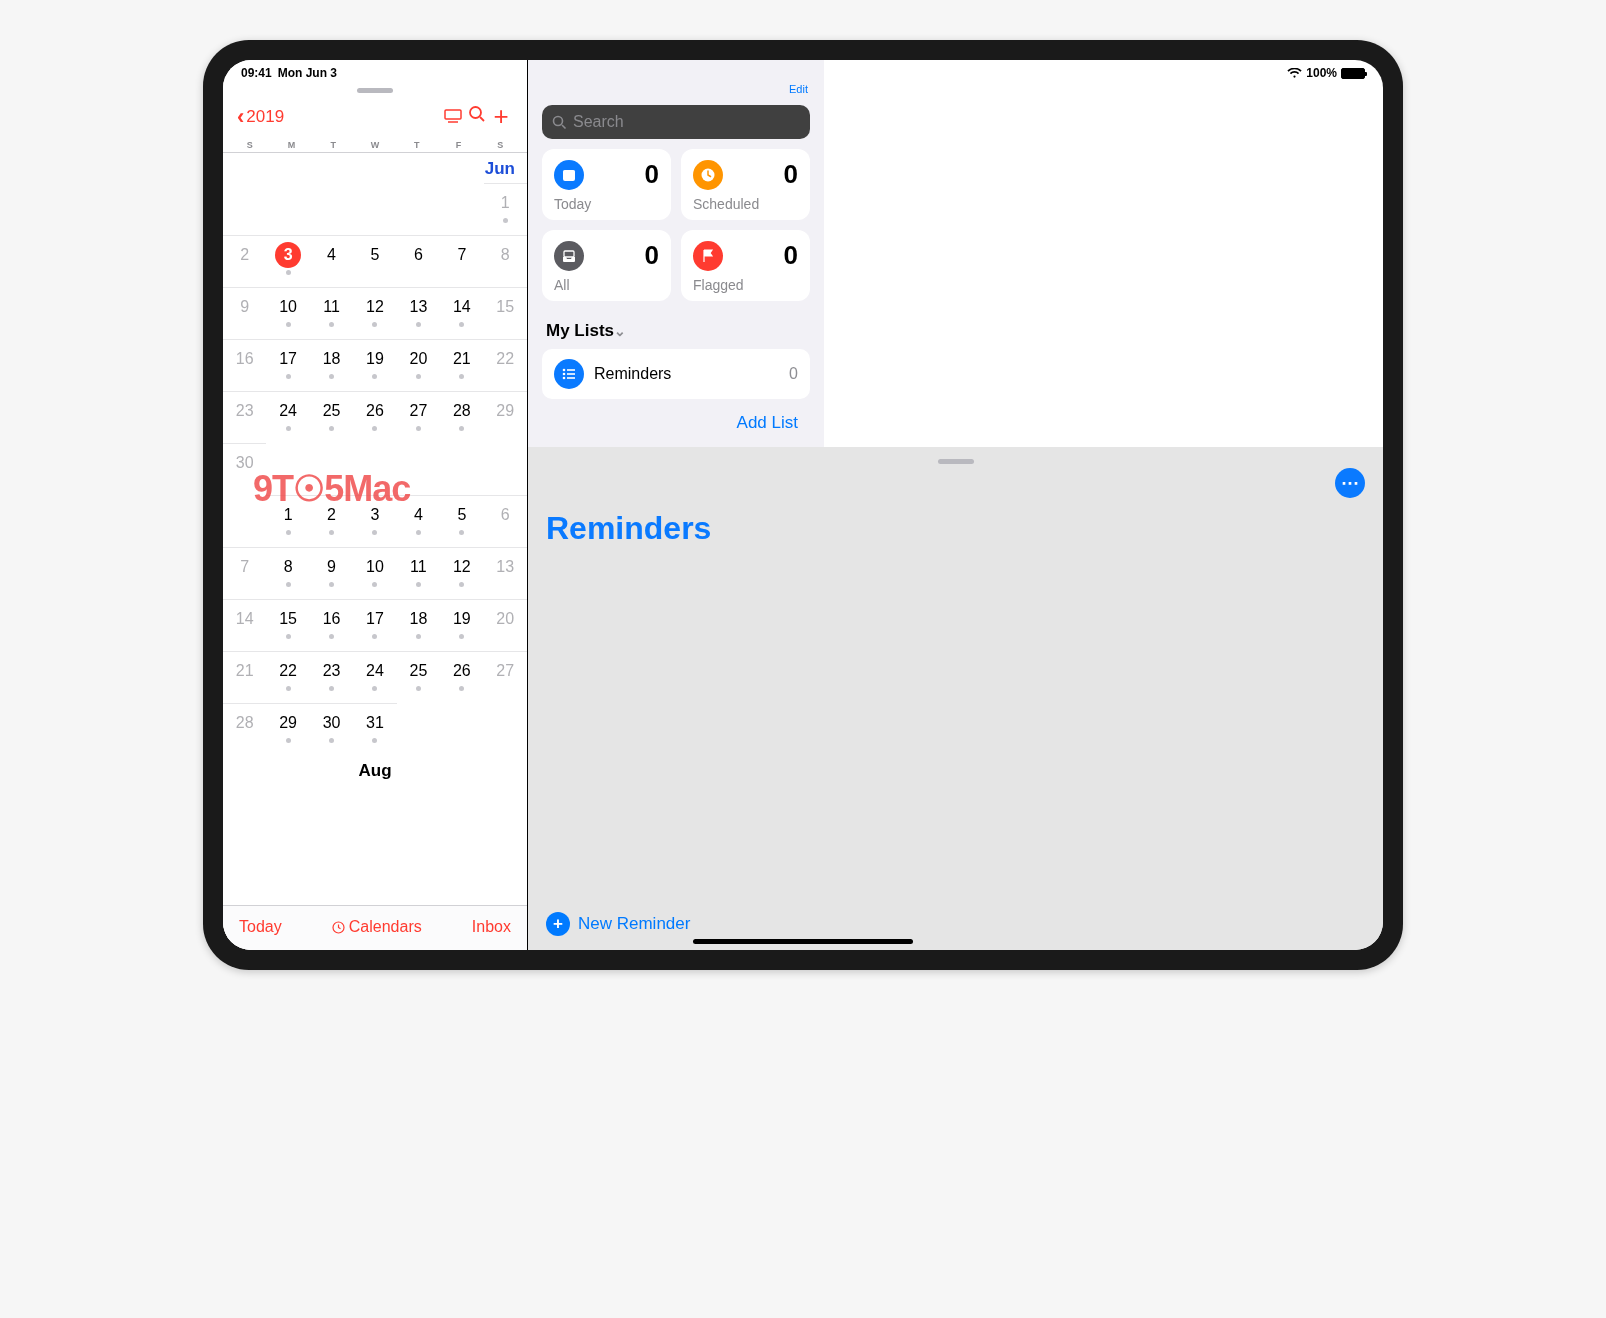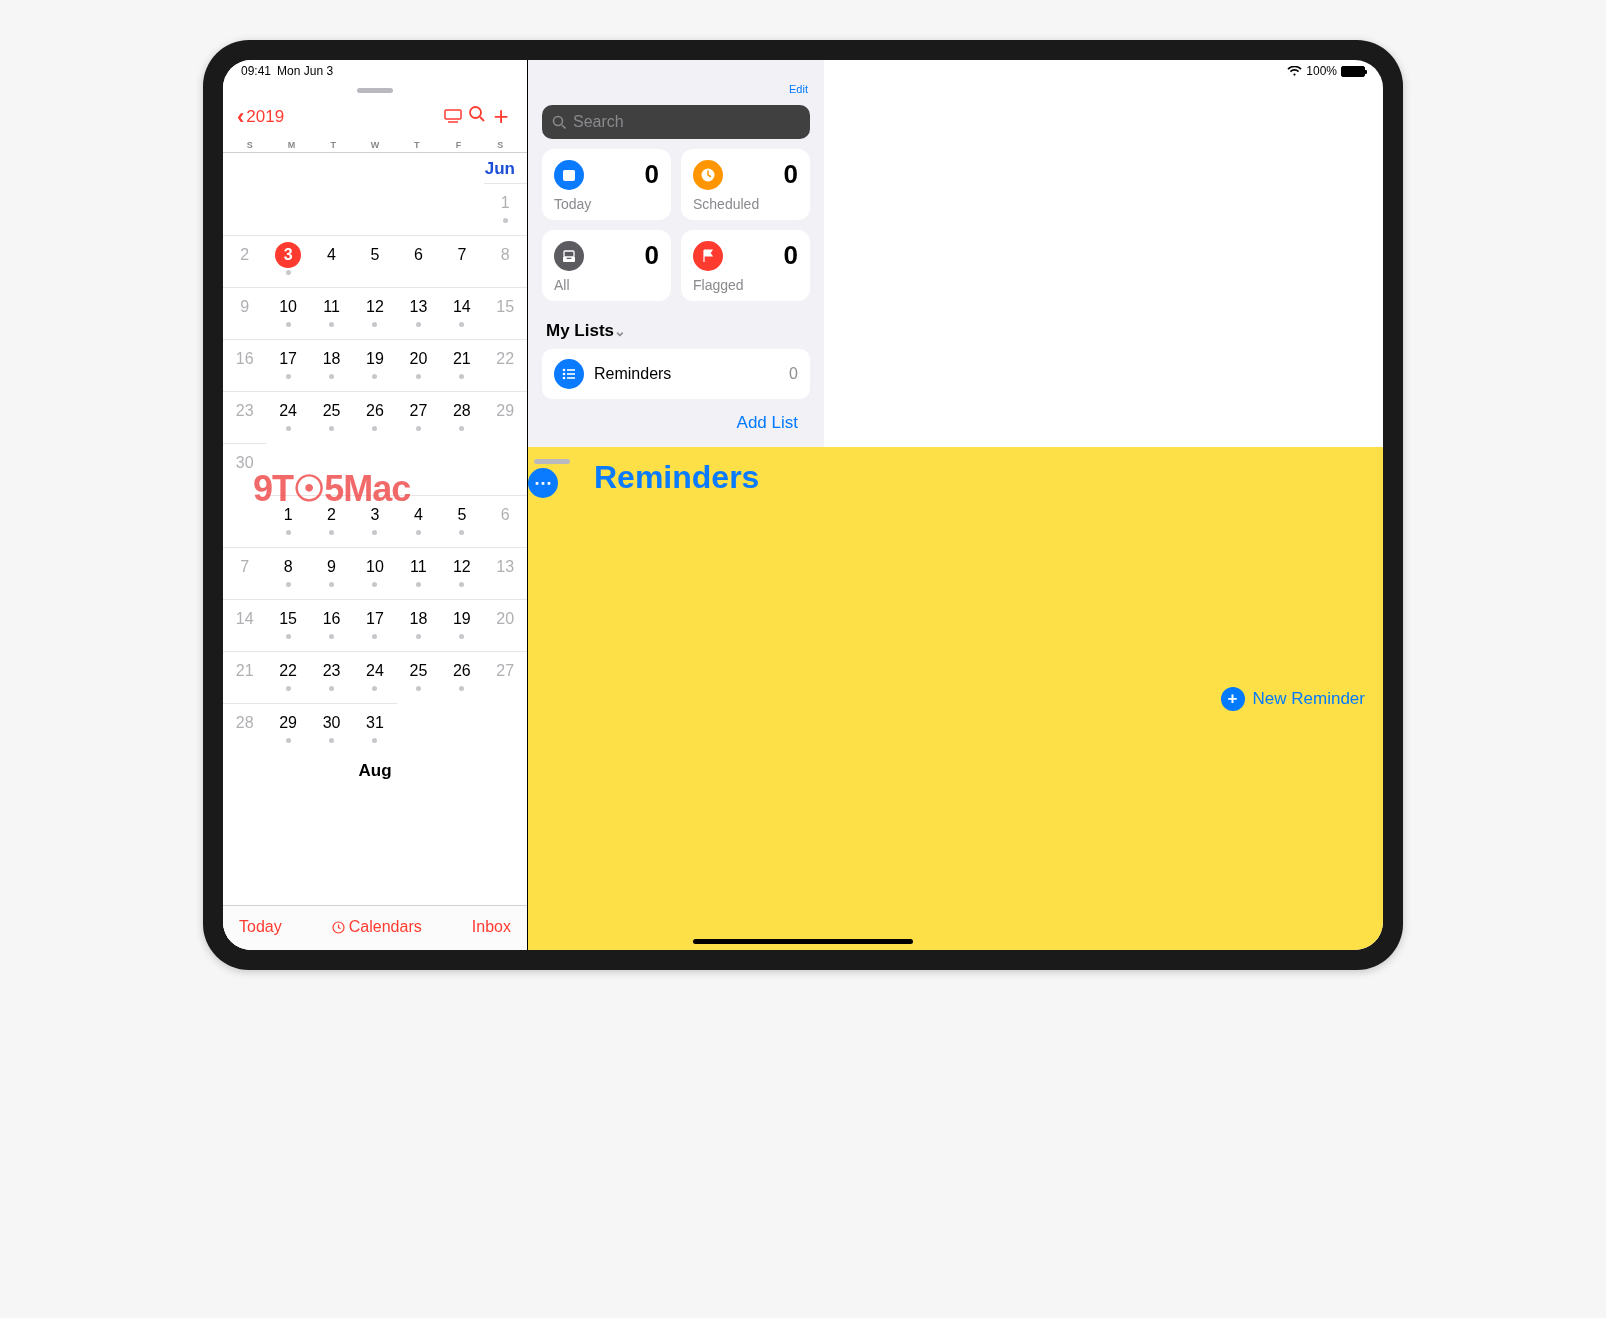--- a/index.html
+++ b/index.html
@@ -4,23 +4,23 @@
 <style>
 *{margin:0;padding:0;box-sizing:border-box;-webkit-font-smoothing:antialiased}
 body{background:#f6f6f6;font-family:-apple-system,Helvetica,Arial,sans-serif;display:flex;justify-content:center;padding:40px 0}
 .device{width:1200px;height:930px;background:#1a1a1a;border-radius:46px;padding:20px;box-shadow:0 2px 8px rgba(0,0,0,.2)}
 .screen{width:100%;height:100%;background:#fff;border-radius:28px;overflow:hidden;position:relative;display:flex}
 
 .pane{height:100%;display:flex;flex-direction:column;position:relative}
 .cal-pane{width:305px;background:#fff;border-right:1px solid #000}
 .rem-pane{flex:1;display:flex}
 .rem-sidebar{width:296px;background:#f2f1f6;display:flex;flex-direction:column}
-.rem-main{flex:1;background:#fde047;display:flex;flex-direction:row}
-
-.status{position:absolute;top:0;left:0;right:0;height:22px;font-size:12px;display:flex;align-items:flex-start;padding:4px 18px 0;font-weight:400;z-index:5;color:#000}
+.rem-main{flex:1;background:#e5e5e5;display:flex;flex-direction:column}
+
+.status{position:absolute;top:0;left:0;right:0;height:22px;font-size:12px;display:flex;align-items:center;padding:4px 18px 0;font-weight:700;z-index:5;color:#000}
 .status .left{display:flex;gap:6px}
 .status .right{margin-left:auto;display:flex;align-items:center;gap:4px}
 .wifi{width:15px;height:11px}
 .batt{width:24px;height:11px;border:1px solid #000;border-radius:2px;position:relative;background:#000}
 .batt:after{content:"";position:absolute;right:-3px;top:3px;width:2px;height:4px;background:#000;border-radius:0 1px 1px 0}
 .grabber{width:36px;height:5px;background:#b9b9bf;border-radius:3px;margin:6px auto 0}
 
 .cal-content{padding-top:22px;display:flex;flex-direction:column;height:100%}
 .cal-top{display:flex;align-items:center;padding:8px 14px 4px;color:#ff3b30;font-size:17px}
 .cal-top .back{display:flex;align-items:center;font-weight:400}

